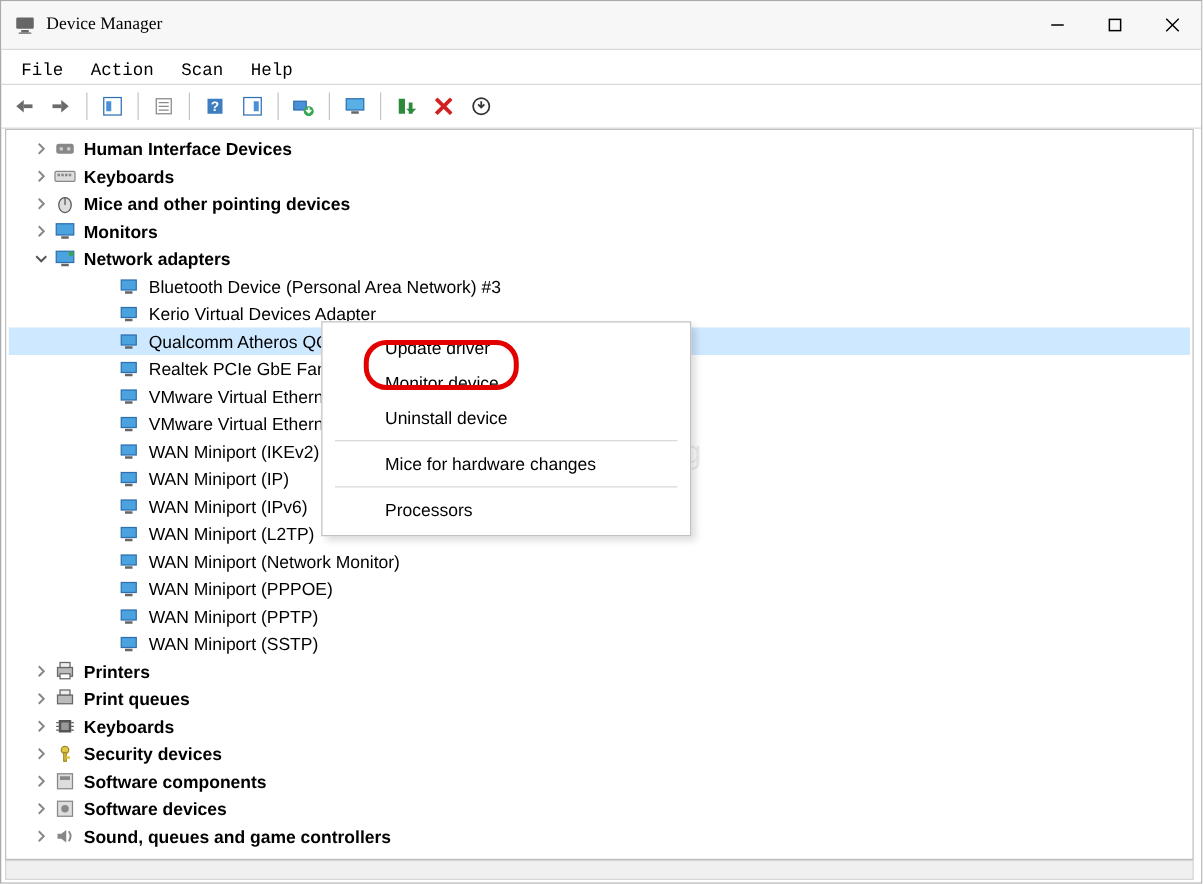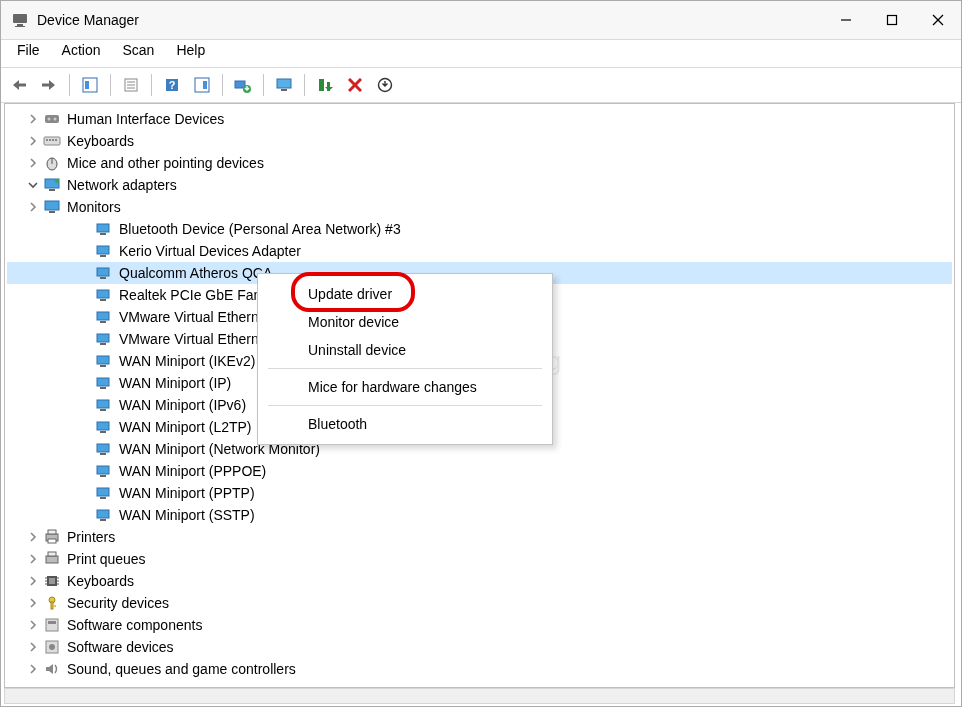--- a/index.html
+++ b/index.html
@@ -1,43 +1,43 @@
 <!DOCTYPE html>
 <html><head>
 <meta charset="utf-8">
 <style>
   html,body{margin:0;padding:0;font-family:"Segoe UI",Tahoma,sans-serif;font-size:14px;color:#000;background:#fff;}
   .window{width:962px;height:707px;position:relative;box-sizing:border-box;border:1px solid #aaa;background:#fff;overflow:hidden;}
   
-  .titlebar{height:38px;display:flex;align-items:center;border-bottom:1px solid #d9d9d9;background:#f7f7f7;}
+  .titlebar{height:38px;display:flex;align-items:center;border-bottom:1px solid #d9d9d9;background:#f7f7f7;font-family:Liberation Serif, serif;}
   .titlebar .app-icon{width:18px;height:18px;margin:0 8px 0 10px;}
   .titlebar .title{flex:0 0 auto;font-size:14px;}
   .titlebar .spacer{flex:1;}
   .win-btn{width:46px;height:38px;display:flex;align-items:center;justify-content:center;}
   .win-btn svg{width:12px;height:12px;stroke:#000;stroke-width:1.2;fill:none;}
   
-  .menubar{height:27px;display:flex;align-items:flex-start;padding:0 6px;gap:2px;}
+  .menubar{height:27px;display:flex;align-items:flex-end;padding:0 6px;gap:2px;font-family:Liberation Mono, monospace;}
   .menu-item{padding:2px 10px;font-size:14px;}
   
   .toolbar{height:34px;border-top:1px solid #d9d9d9;border-bottom:1px solid #d9d9d9;display:flex;align-items:center;padding:0 4px;gap:2px;}
   .tbtn{width:26px;height:26px;display:flex;align-items:center;justify-content:center;border:1px solid transparent;}
   .tsep{width:1px;height:22px;background:#c6c6c6;margin:0 4px;}
   
   .tree-wrap{position:absolute;left:3px;right:6px;top:102px;bottom:18px;border:1px solid #bfbfbf;overflow:hidden;background:#fff;}
   .tree{padding:4px 2px;font-size:14px;line-height:22px;}
   .node{display:flex;align-items:center;height:22px;white-space:nowrap;}
   .twisty{width:16px;height:16px;flex:0 0 16px;display:flex;align-items:center;justify-content:center;}
   .twisty svg{width:10px;height:10px;}
   .dev-icon{width:18px;height:18px;flex:0 0 18px;margin:0 4px 0 2px;display:flex;align-items:center;justify-content:center;}
   .label{padding:0 2px;}
-  .indent-1{padding-left:18px;}
+  .indent-1{padding-left:18px;font-weight:bold;}
   .indent-3{padding-left:70px;}
   .selected{background:#cde8ff;}
   
-  .ctx{position:absolute;left:256px;top:272px;width:294px;background:#fff;border:1px solid #c2c2c2;box-shadow:4px 4px 6px rgba(0,0,0,.15);padding:6px 0;z-index:50;}
+  .ctx{position:absolute;left:256px;top:256px;width:294px;background:#fff;border:1px solid #c2c2c2;box-shadow:4px 4px 6px rgba(0,0,0,.15);padding:6px 0;z-index:50;}
   .ctx-item{padding:6px 48px 6px 50px;font-size:14px;}
   .ctx-sep{height:1px;background:#d9d9d9;margin:4px 10px;}
   
   .highlight-pill{position:absolute;left:290px;top:271px;width:116px;height:32px;border:4px solid #e20000;border-radius:18px;z-index:60;pointer-events:none;}
   
   .hscroll{position:absolute;left:3px;right:6px;bottom:2px;height:14px;background:#f0f0f0;border:1px solid #d6d6d6;}
   
   .watermark{position:absolute;left:400px;top:345px;font-size:26px;color:rgba(0,0,0,.08);letter-spacing:1px;pointer-events:none;z-index:40;}
 </style>
 </head>
@@ -203,45 +203,45 @@
             <svg width="18" height="18" viewBox="0 0 18 18">
               <ellipse cx="9" cy="10" rx="5" ry="6" fill="#ddd" stroke="#555"></ellipse>
               <line x1="9" y1="4" x2="9" y2="10" stroke="#555"></line>
             </svg>
           </span>
           <span class="label">Mice and other pointing devices</span>
         </div>
         <div class="node indent-1">
           <span class="twisty">
             <svg viewBox="0 0 10 10">
+              <path d="M3 1 L7 5 L3 9" fill="none" stroke="#888" stroke-width="1.6"></path>
+            </svg>
+          </span>
+          <span class="dev-icon">
+            <svg width="18" height="18" viewBox="0 0 18 18">
+              <rect x="2" y="3" width="14" height="9" fill="#4aa3df" stroke="#2f6fb0"></rect>
+              <rect x="6" y="13" width="6" height="2" fill="#666"></rect>
+            </svg>
+          </span>
+          <span class="label">Monitors</span>
+        </div>
+        <div class="node indent-1">
+          <span class="twisty">
+            <svg viewBox="0 0 10 10">
               <path d="M1 3 L5 7 L9 3" fill="none" stroke="#555" stroke-width="1.6"></path>
             </svg>
           </span>
           <span class="dev-icon">
             <svg width="18" height="18" viewBox="0 0 18 18">
               <rect x="2" y="3" width="14" height="9" fill="#4aa3df" stroke="#2f6fb0"></rect>
               <rect x="6" y="13" width="6" height="2" fill="#666"></rect>
               <circle cx="14" cy="5" r="2" fill="#3aa655"></circle>
             </svg>
           </span>
           <span class="label">Network adapters</span>
-        </div>
-        <div class="node indent-1">
-          <span class="twisty">
-            <svg viewBox="0 0 10 10">
-              <path d="M3 1 L7 5 L3 9" fill="none" stroke="#888" stroke-width="1.6"></path>
-            </svg>
-          </span>
-          <span class="dev-icon">
-            <svg width="18" height="18" viewBox="0 0 18 18">
-              <rect x="2" y="3" width="14" height="9" fill="#4aa3df" stroke="#2f6fb0"></rect>
-              <rect x="6" y="13" width="6" height="2" fill="#666"></rect>
-            </svg>
-          </span>
-          <span class="label">Monitors</span>
         </div>
         <div class="node indent-3">
           <span class="twisty"></span>
           <span class="dev-icon">
             <svg width="18" height="18" viewBox="0 0 18 18">
               <rect x="2" y="4" width="12" height="8" fill="#4aa3df" stroke="#2f6fb0"></rect>
               <rect x="5" y="13" width="6" height="2" fill="#666"></rect>
             </svg>
           </span>
           <span class="label">Bluetooth Device (Personal Area Network) #3</span>
@@ -485,21 +485,21 @@
       </div>
   </div>
 
   <div class="ctx">
     <div class="ctx-item">Update driver</div>
     <div class="ctx-item">Monitor device</div>
     <div class="ctx-item">Uninstall device</div>
     <div class="ctx-sep"></div>
     <div class="ctx-item">Mice for hardware changes</div>
     <div class="ctx-sep"></div>
-    <div class="ctx-item">Bluetooth</div>
+    <div class="ctx-item">Processors</div>
   </div>
 
   <div class="highlight-pill"></div>
 
   <div class="watermark">Quantrimang</div>
 
   <div class="hscroll"></div>
 </div>
 
 </body></html>

